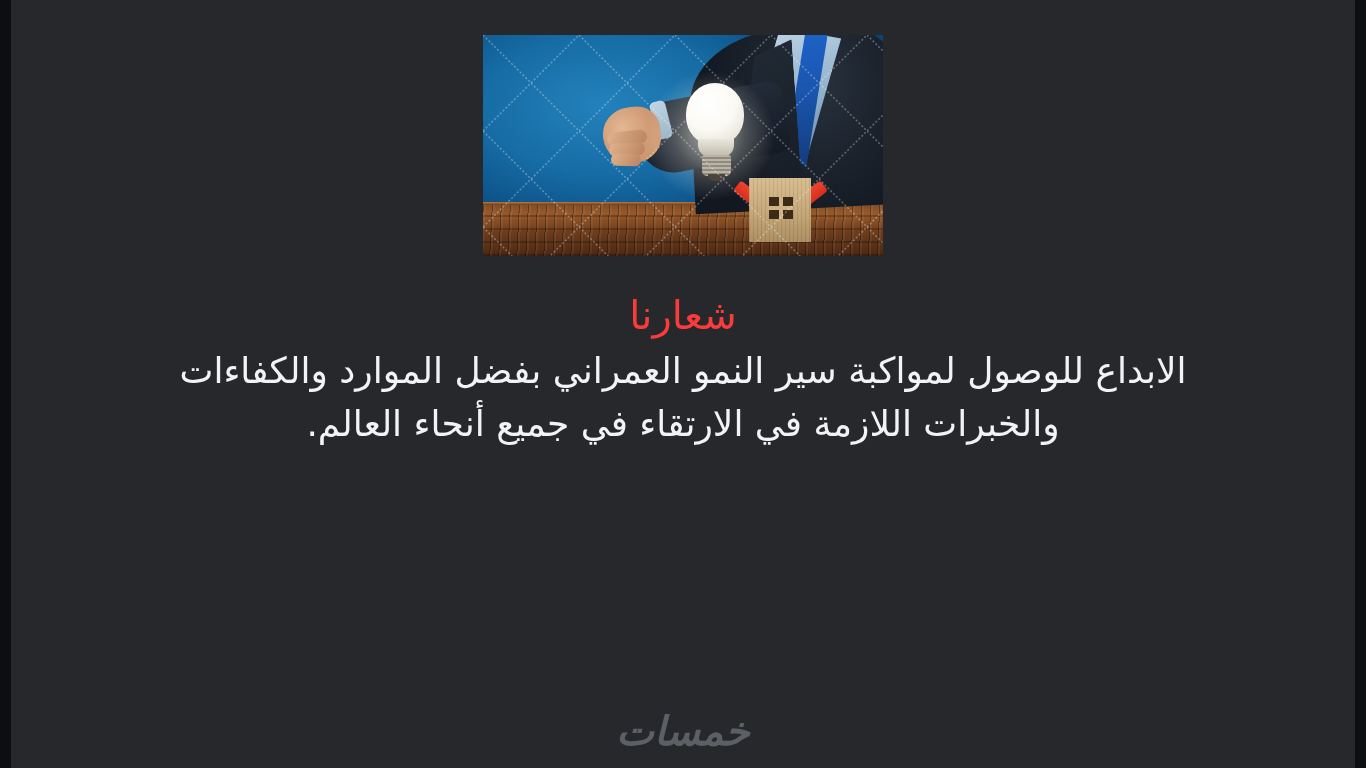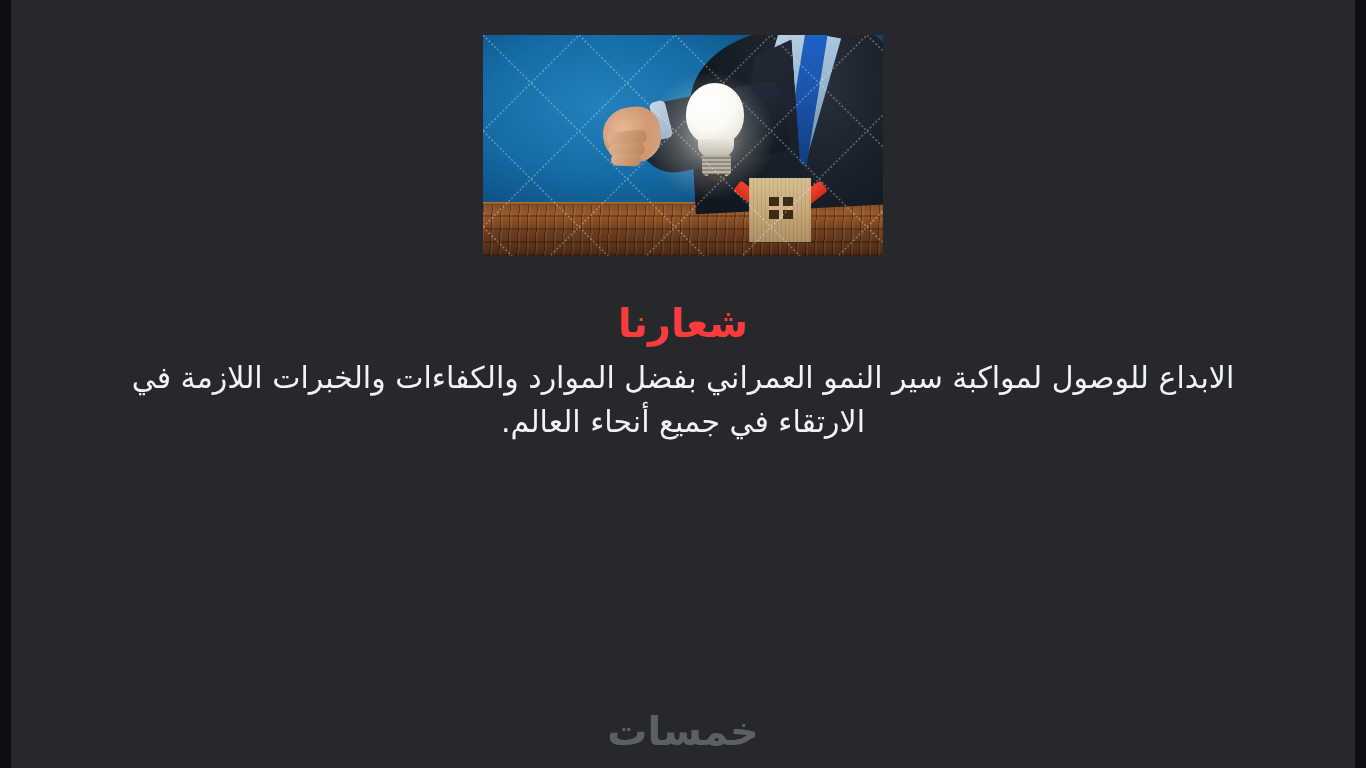--- a/index.html
+++ b/index.html
@@ -276,31 +276,31 @@
   
   .content {
     position: absolute;
     left: 0;
     right: 0;
     top: 290px;
     text-align: center;
     direction: rtl;
   }
   .slogan-title {
-    margin: 8px;
+    margin: 0;
     font-size: 40px;
-    font-weight: 700;
+    font-weight: 400;
     color: #fa3b3b;
     line-height: 1.25;
     letter-spacing: 0;
   }
   .slogan-body {
     margin: 4px auto 5px;
     max-width: 1150px;
-    font-size: 30px;
+    font-size: 36px;
     font-weight: 400;
     color: #f2f3f4;
     line-height: 1.48;
     padding: 0 18px;
   }
 
   
   .footer-brand {
     position: absolute;
     left: 0;
@@ -308,20 +308,21 @@
     bottom: 14px;
     text-align: center;
   }
   .footer-brand .brand-text {
     font-size: 40px;
     font-weight: 700;
     color: #5c6066;
     letter-spacing: 1px;
     direction: rtl;
     user-select: none;
+    font-style: italic;
   }
 </style>
 </head>
 <body>
 
 <div class="edge-strip left"></div>
 <div class="edge-strip right"></div>
 
 <div class="page">
 

